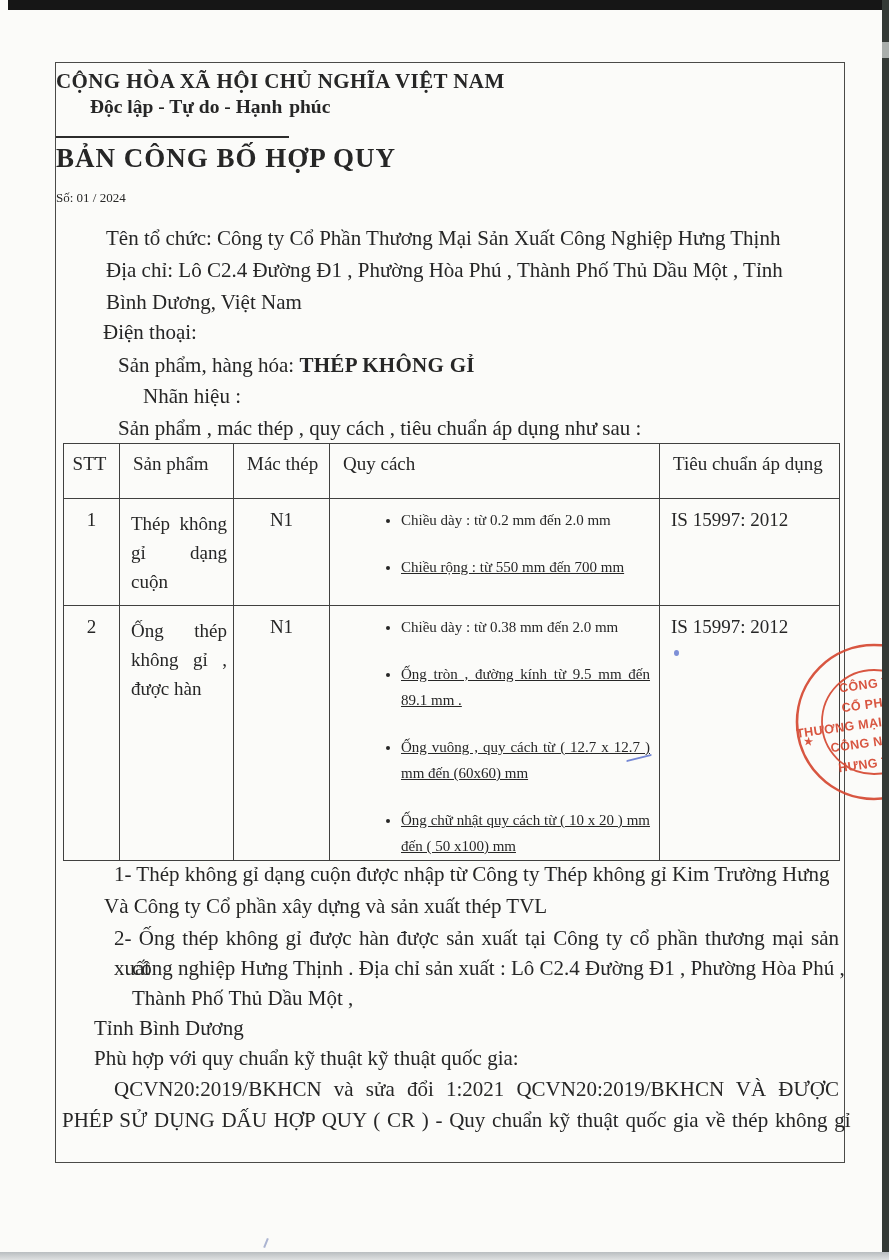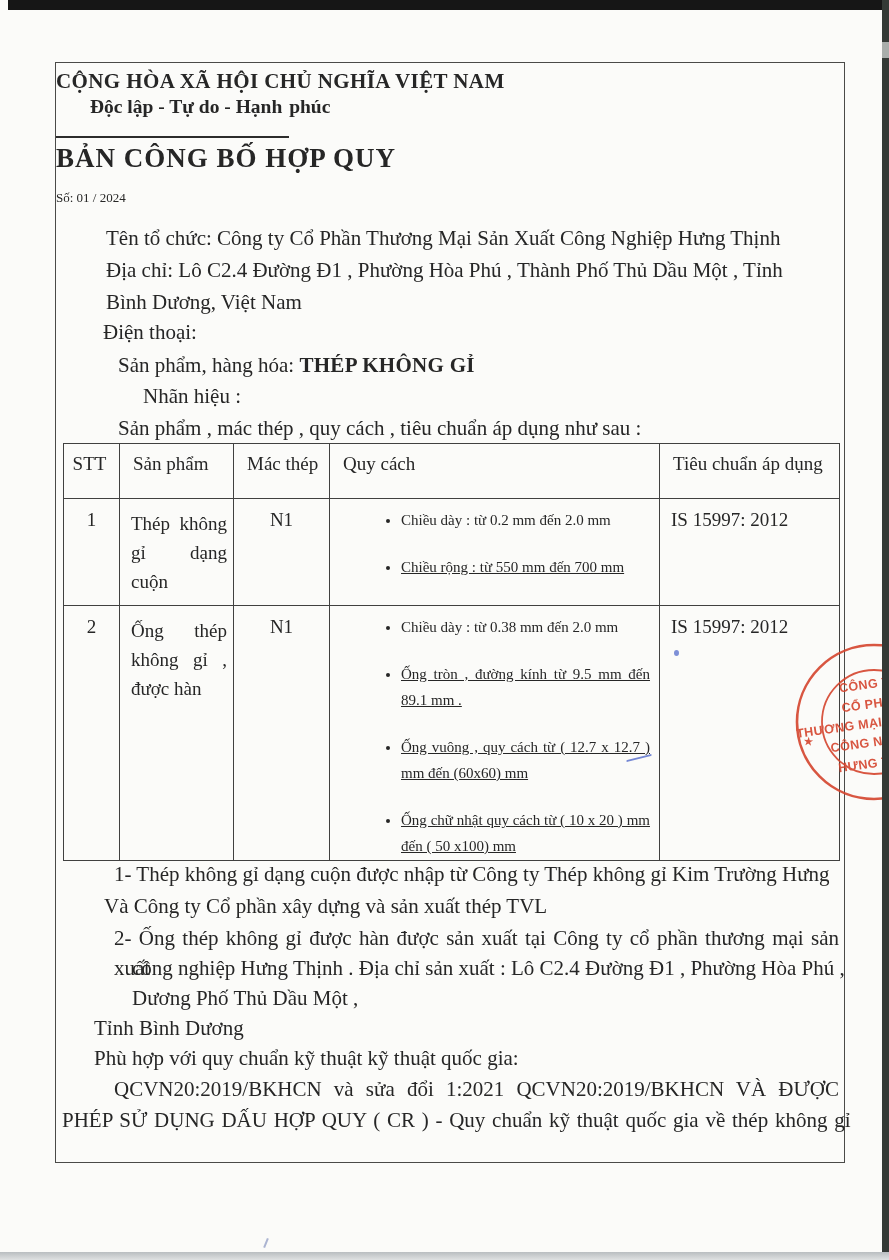--- a/index.html
+++ b/index.html
@@ -151,21 +151,21 @@
         </td>
         <td class="std">IS 15997: 2012</td>
       </tr>
     </tbody>
       </table>
 
     <div class="abs body-line nowrap note1-l1">1-  Thép không gỉ dạng cuộn được nhập từ Công ty Thép không gỉ Kim Trường Hưng</div>
     <div class="abs body-line nowrap note1-l2">Và Công ty Cổ phần xây dựng và sản xuất thép TVL</div>
     <div class="abs body-line note2-l1">2-  Ống thép không gỉ được hàn được sản xuất tại Công ty cổ phần thương mại sản xuất</div>
     <div class="abs body-line nowrap note2-l2">công nghiệp Hưng Thịnh . Địa chỉ sản xuất : Lô C2.4 Đường Đ1 , Phường Hòa Phú ,</div>
-    <div class="abs body-line nowrap note2-l3">Dương Phố Thủ Dầu Một ,</div>
+    <div class="abs body-line nowrap note2-l3">Thành Phố Thủ Dầu Một ,</div>
     <div class="abs body-line nowrap province">Tỉnh Bình Dương</div>
     <div class="abs body-line nowrap conform">Phù hợp với quy chuẩn kỹ thuật kỹ thuật quốc gia:</div>
     <div class="abs body-line qcvn1">QCVN20:2019/BKHCN và sửa đổi 1:2021 QCVN20:2019/BKHCN VÀ ĐƯỢC</div>
     <div class="abs body-line nowrap qcvn2">PHÉP SỬ DỤNG DẤU HỢP QUY ( CR ) -  Quy chuẩn kỹ thuật quốc gia về thép không gỉ</div>
 
   </div>
 
   <svg class="stamp" width="200" height="200" viewBox="0 0 200 200">
     <circle cx="100" cy="100" r="77" stroke-width="2.6"></circle>
     <circle cx="100" cy="100" r="52" stroke-width="1.8"></circle>

